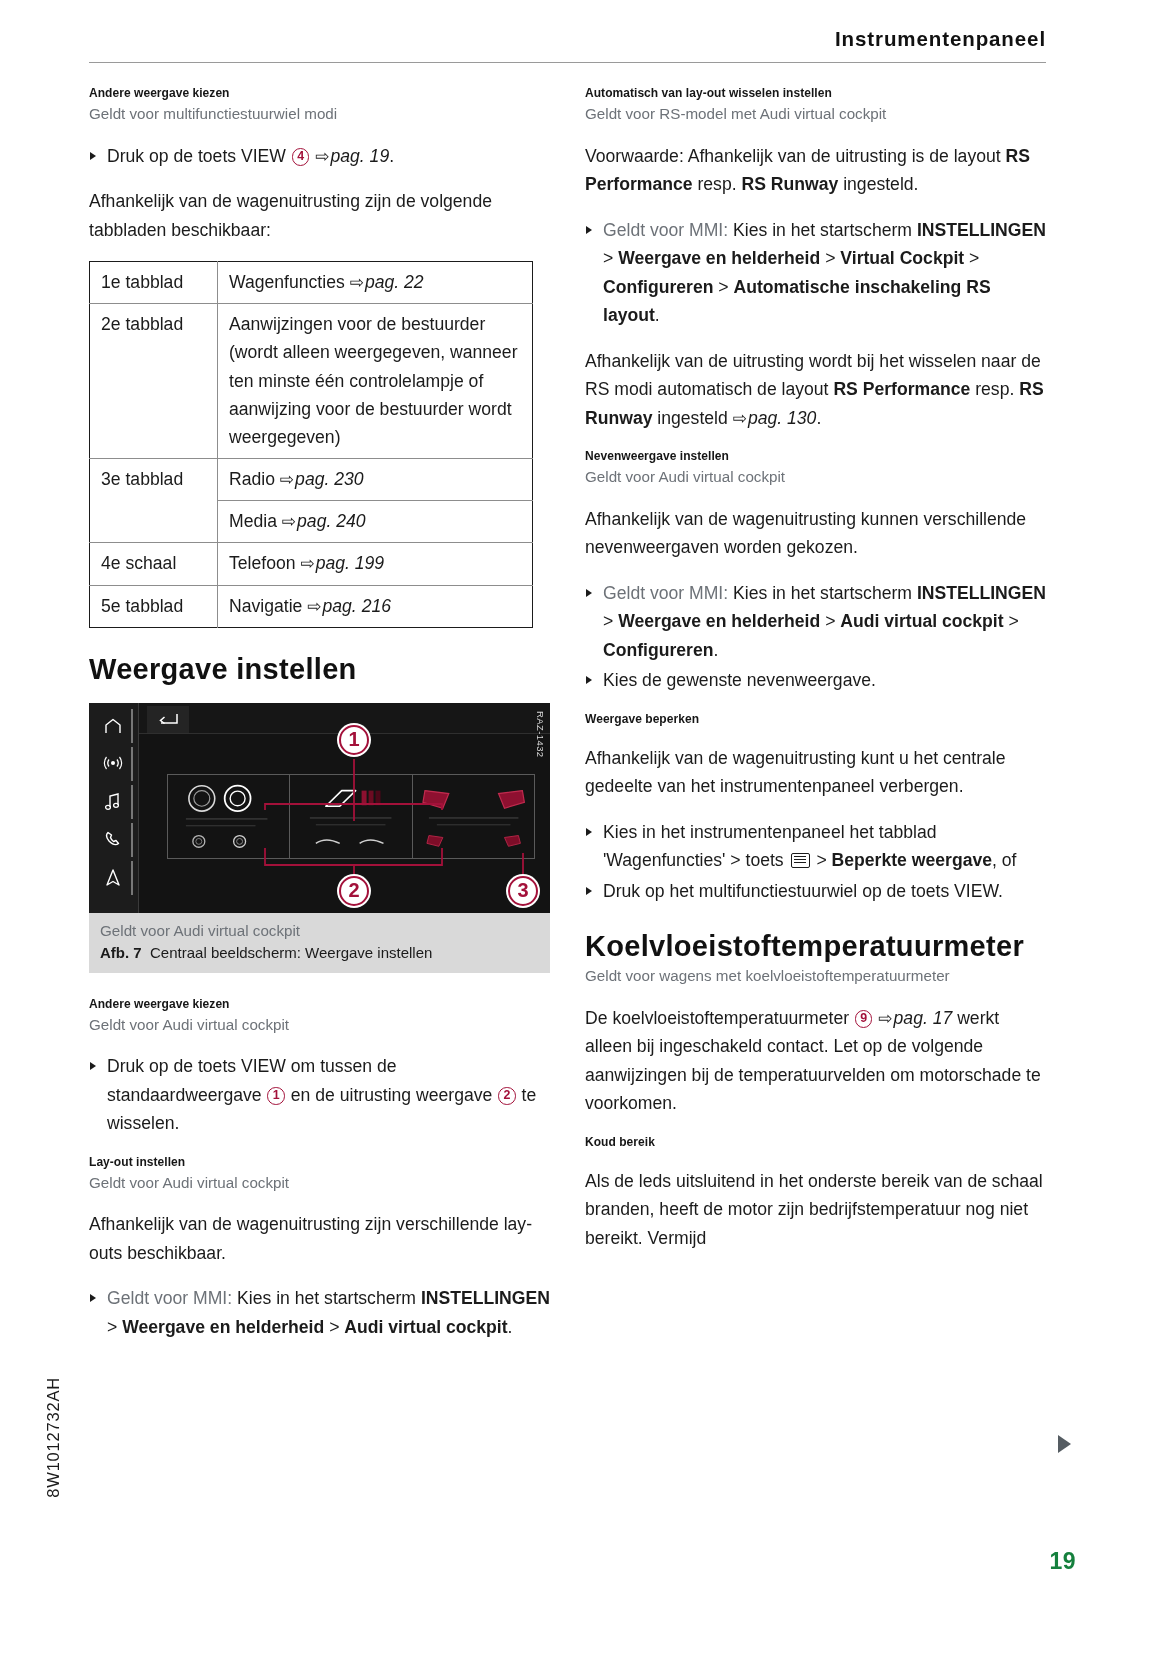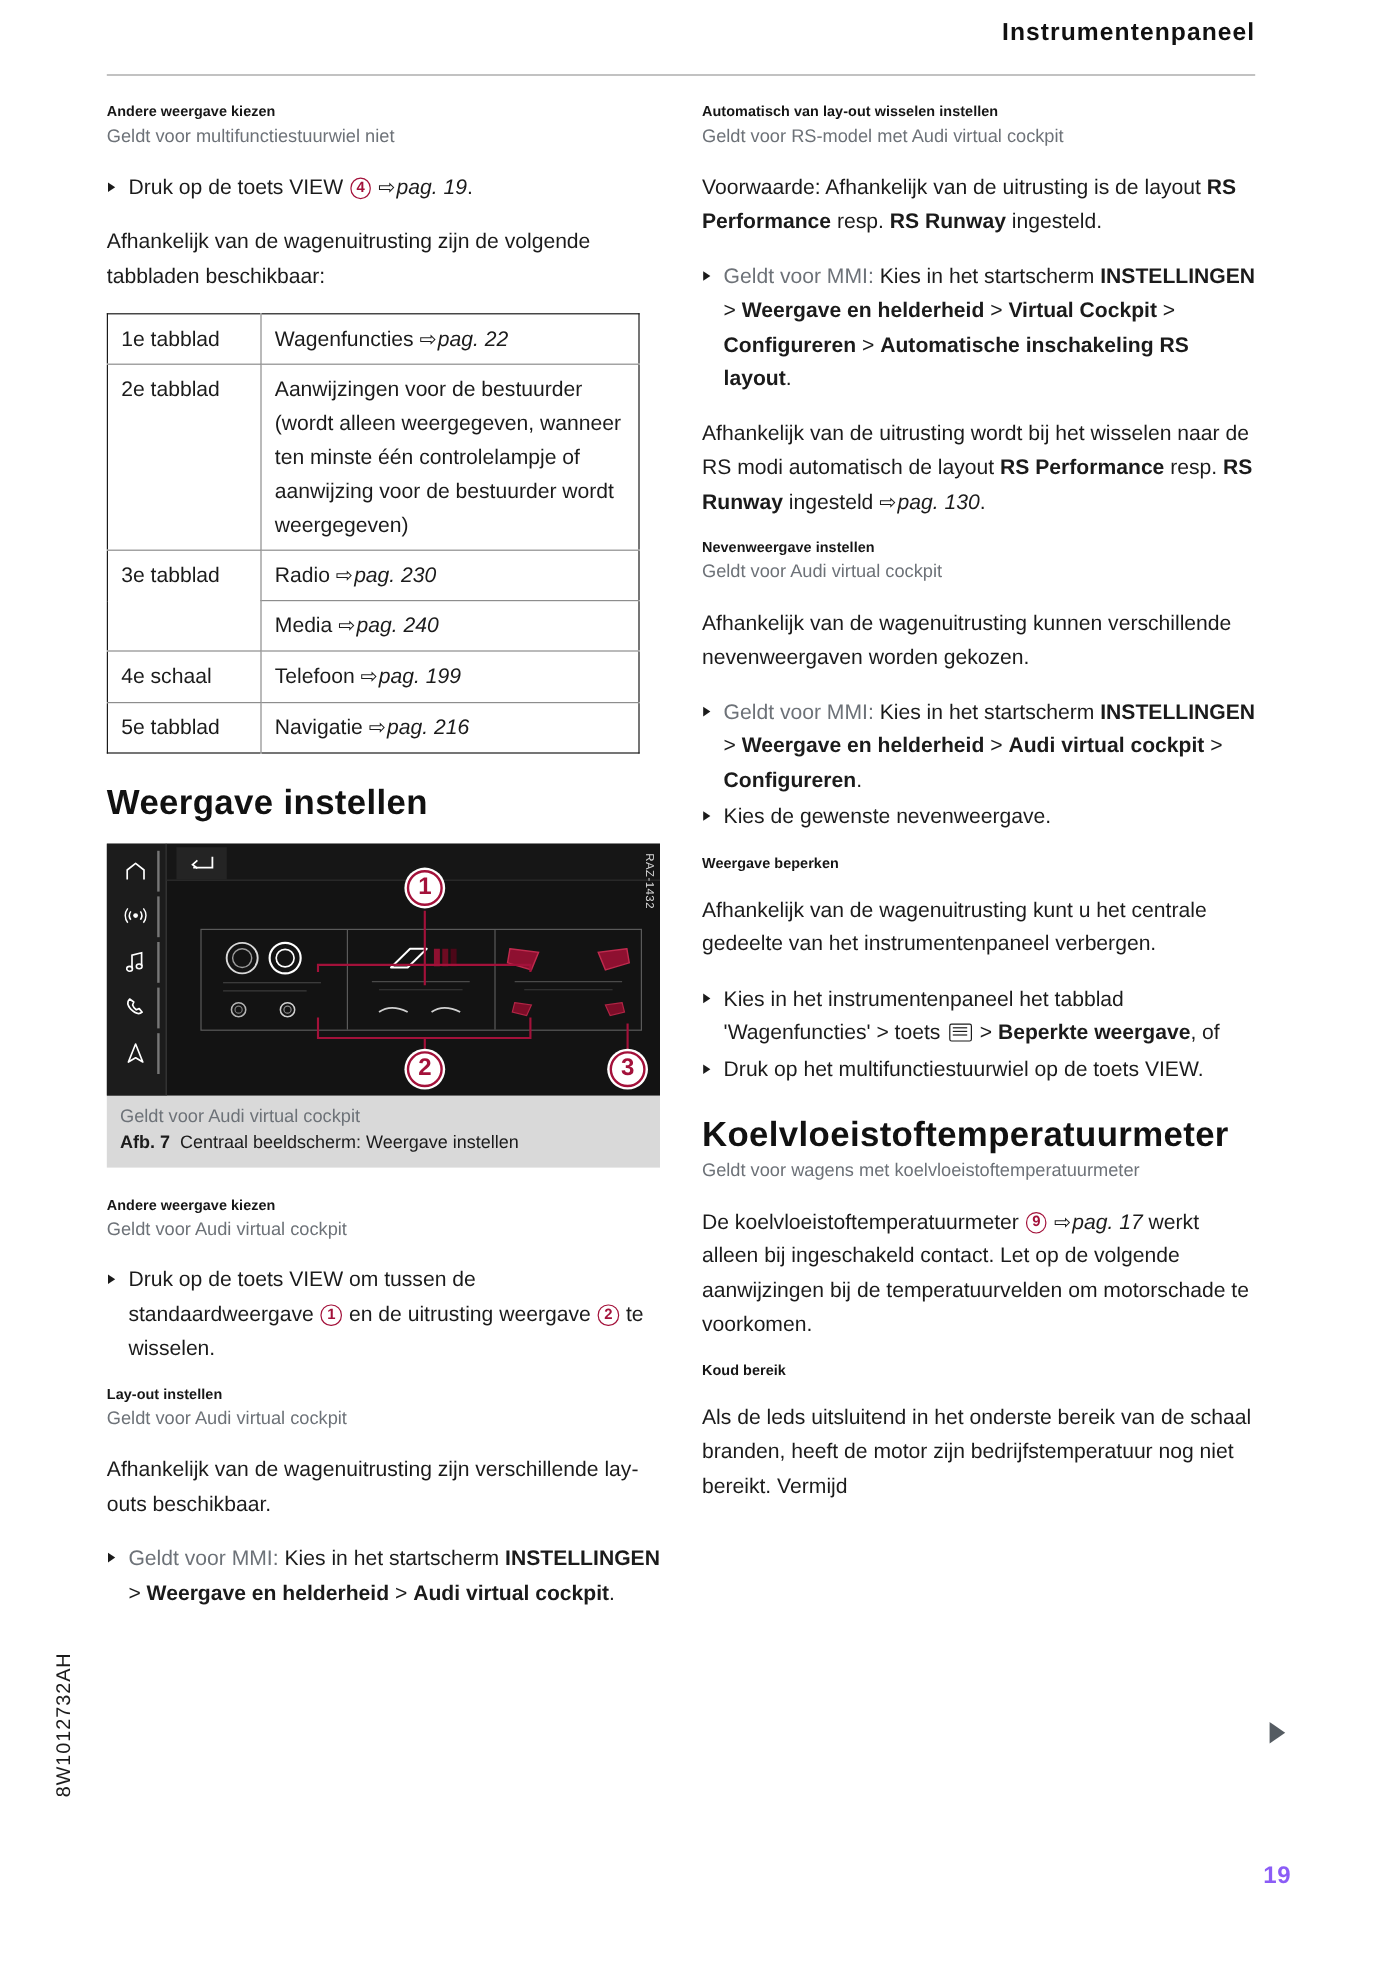--- a/index.html
+++ b/index.html
@@ -17,21 +17,21 @@
 
   
   .page {
     position: absolute;
     inset: 0;
   }
 
   
   .header {
     position: absolute;
-    left: 89px; top: 16px; width: 957px;
+    left: 89px; top: 28px; width: 957px;
     text-align: right;
   }
   .header-title {
     font-size: 20.5px;
     font-weight: 700;
     letter-spacing: 0.9px;
     color: #111;
     display: block;
     line-height: 1.1;
   }
@@ -277,38 +277,38 @@
     position: absolute;
     right: 94px; bottom: 200px;
     width: 0; height: 0;
     border-left: 13px solid #555c62;
     border-top: 9px solid transparent;
     border-bottom: 9px solid transparent;
   }
   .pagenum {
     position: absolute;
     right: 89px; bottom: 78px;
-    font-size: 20px; font-weight: 700; color: #8b5cf6;
+    font-size: 23px; font-weight: 700; color: #15803d;
     letter-spacing: 0.5px;
   }
 </style>
 </head>
 <body>
 
 <div class="page">
 
   <div class="header">
     <span class="header-title">Instrumentenpaneel</span>
   </div>
   <div class="header-rule"></div>
 
   <div class="col col-left">
 
     <h3 class="sub">Andere weergave kiezen</h3>
-    <div class="applies">Geldt voor multifunctiestuurwiel niet</div>
+    <div class="applies">Geldt voor multifunctiestuurwiel modi</div>
 
     <div class="gap-md"></div>
     <ul class="steps">
       <li><span class="tri"></span><span>Druk op de toets VIEW </span><span class="cnum">4</span> <span class="ref"><span class="refarrow">⇨</span><span>pag. 19</span></span><span>.</span></li>
     </ul>
 
     <div class="gap-md"></div>
     <p class="body">Afhankelijk van de wagenuitrusting zijn de volgende tabbladen beschikbaar:</p>
 
     <div class="gap-md"></div>

